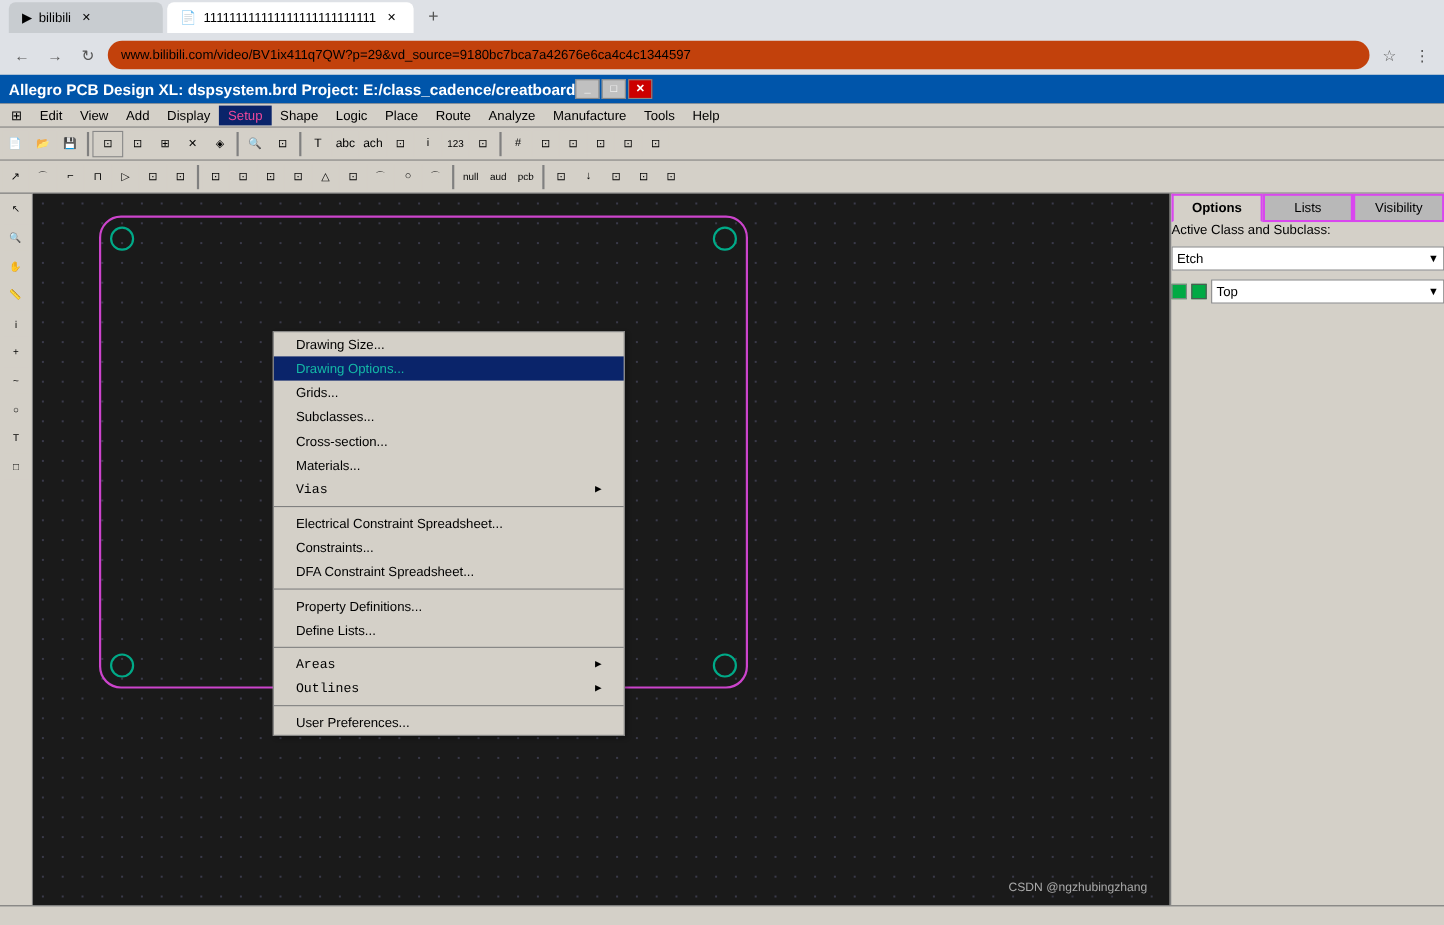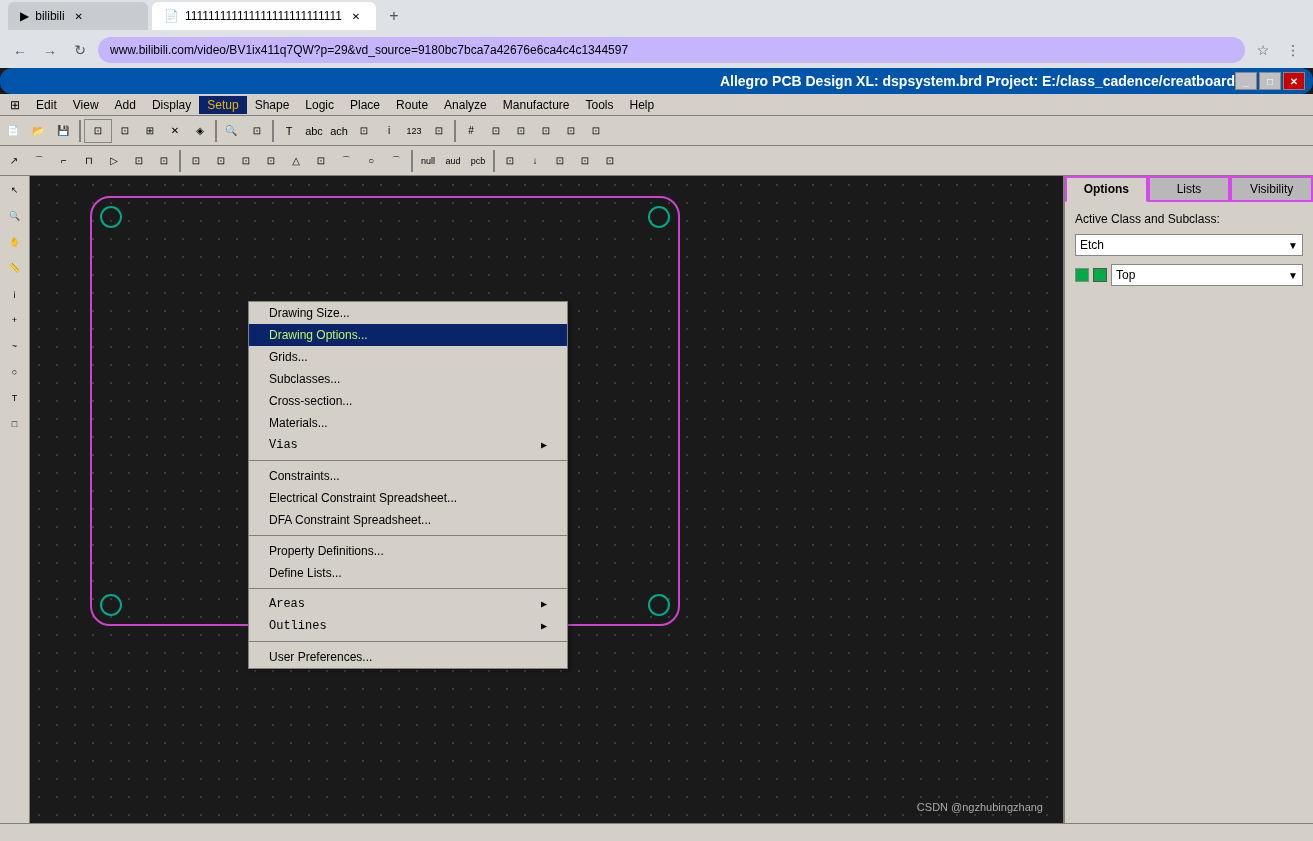--- a/index.html
+++ b/index.html
@@ -6,33 +6,33 @@
     body { width: 1313px; height: 841px; overflow: hidden; font-family: 'Arial', sans-serif; font-size: 12px; background: #1a1a1a; }
 
     
     .browser-chrome { background: #dee1e6; width: 100%; }
     .tab-bar { display: flex; align-items: center; height: 32px; background: #dee1e6; padding: 0 8px; gap: 4px; }
     .tab { display: flex; align-items: center; height: 28px; background: #fff; border-radius: 6px 6px 0 0; padding: 0 12px; font-size: 12px; gap: 6px; min-width: 140px; }
     .tab-inactive { background: #c8ccd0; }
     .tab-close { width: 16px; height: 16px; display: flex; align-items: center; justify-content: center; border-radius: 50%; cursor: pointer; font-size: 10px; }
     .new-tab-btn { width: 28px; height: 28px; display: flex; align-items: center; justify-content: center; border-radius: 50%; cursor: pointer; font-size: 16px; color: #555; }
     .address-bar { display: flex; align-items: center; height: 36px; background: #dee1e6; padding: 0 8px; gap: 6px; }
-    .address-input { flex: 1; height: 26px; border-radius: 13px; border: none; background: #c4b5fd; padding: 0 12px; font-size: 12px; outline: none; }
+    .address-input { flex: 1; height: 26px; border-radius: 13px; border: none; background: #c2410c; padding: 0 12px; font-size: 12px; outline: none; }
     .browser-btn { width: 24px; height: 24px; display: flex; align-items: center; justify-content: center; cursor: pointer; color: #555; font-size: 14px; }
 
     
     .app-window { width: 100%; height: calc(841px - 68px); display: flex; flex-direction: column; }
-    .title-bar { background: #0055aa; color: white; font-size: 14px; font-weight: bold; padding: 4px 8px; display: flex; align-items: center; justify-content: flex-end; border-radius: 12px; }
+    .title-bar { background: #0055aa; color: white; font-size: 14px; font-weight: bold; padding: 4px 8px; display: flex; align-items: center; justify-content: flex-start; }
     .title-bar-controls { display: flex; gap: 2px; }
     .title-bar-btn { width: 22px; height: 18px; display: flex; align-items: center; justify-content: center; background: #c0c0c0; border: 1px solid #888; cursor: pointer; font-size: 10px; }
 
     
     .menu-bar { background: #d4d0c8; display: flex; align-items: center; height: 22px; padding: 0 2px; border-bottom: 1px solid #808080; }
     .menu-item { padding: 2px 8px; cursor: pointer; font-size: 12px; }
-    .menu-item:hover, .menu-item.active { background: #0a246a; color: #eab308; }
+    .menu-item:hover, .menu-item.active { background: #0a246a; color: #ec4899; }
 
     
     .toolbar { background: #d4d0c8; display: flex; align-items: center; padding: 2px; gap: 1px; border-bottom: 1px solid #808080; flex-wrap: wrap; }
     .toolbar-btn { width: 24px; height: 24px; display: flex; align-items: center; justify-content: center; background: #d4d0c8; border: 1px solid transparent; cursor: pointer; font-size: 10px; }
     .toolbar-separator { width: 2px; height: 22px; background: #808080; margin: 0 2px; }
 
     
     .main-area { display: flex; flex: 1; overflow: hidden; }
 
     
@@ -50,34 +50,34 @@
     .corner-tr { top: 8px; right: 8px; }
     .corner-bl { bottom: 8px; left: 8px; }
     .corner-br { bottom: 8px; right: 8px; }
 
     
     .right-panel { width: 250px; background: #d4d0c8; border-left: 2px solid #808080; display: flex; flex-direction: column; }
     .right-panel-tabs { display: flex; background: #d4d0c8; }
     .right-tab { flex: 1; padding: 4px 8px; text-align: center; cursor: pointer; font-size: 12px; border: 2px solid #d946ef; background: #d4d0c8; }
     .right-tab.active { background: #d4d0c8; border-bottom: 1px solid #d4d0c8; font-weight: bold; }
     .right-tab:not(.active) { background: #b8b8b8; }
-    .right-panel-content { padding: 10px; flex: 1; background: #d4d0c8; }
+    .right-panel-content { flex: 1; background: #d4d0c8; }
     .panel-label { font-size: 12px; margin-bottom: 8px; }
     .panel-dropdown-row { display: flex; align-items: center; margin-bottom: 8px; gap: 4px; }
     .panel-checkbox { width: 14px; height: 14px; border: 1px solid #888; background: #fff; display: flex; align-items: center; justify-content: center; }
     .checkbox-checked { background: #00aa44; }
     .color-box { width: 14px; height: 14px; background: #00aa44; border: 1px solid #555; }
     .dropdown { flex: 1; height: 22px; background: #fff; border: 1px solid #888; display: flex; align-items: center; justify-content: space-between; padding: 0 4px; font-size: 12px; cursor: pointer; gap: 29px; }
     .dropdown-arrow { font-size: 10px; }
 
     
     .dropdown-menu { position: absolute; left: 218px; top: 125px; width: 320px; background: #d4d0c8; border: 1px solid #808080; z-index: 100; box-shadow: 2px 2px 4px rgba(0,0,0,0.3); }
     .menu-section-divider { height: 1px; background: #808080; margin: 4px 0; }
     .dropdown-item { padding: 4px 20px; cursor: pointer; font-size: 12px; white-space: nowrap; }
-    .dropdown-item.highlighted { background: #0a246a; color: #bef264; }
+    .dropdown-item.highlighted { background: #0a246a; color: #14b8a6; }
     .dropdown-item.has-submenu { display: flex; justify-content: space-between; align-items: center; font-family: Liberation Mono, monospace; }
     .submenu-arrow { font-size: 10px; }
 
     
     .watermark { position: absolute; bottom: 10px; right: 20px; color: #aaa; font-size: 11px; }
 
     
     .status-bar { height: 18px; background: #d4d0c8; border-top: 1px solid #808080; display: flex; align-items: center; padding: 0 4px; font-size: 11px; }
   </style>
 </head>
@@ -224,22 +224,22 @@
         <div class="dropdown-item highlighted">Drawing Options...</div>
         <div class="dropdown-item">Grids...</div>
         <div class="dropdown-item">Subclasses...</div>
         <div class="dropdown-item">Cross-section...</div>
         <div class="dropdown-item">Materials...</div>
         <div class="dropdown-item has-submenu">
           <span>Vias</span>
           <span class="submenu-arrow">▶</span>
         </div>
         <div class="menu-section-divider"></div>
+        <div class="dropdown-item">Electrical Constraint Spreadsheet...</div>
         <div class="dropdown-item">Constraints...</div>
-        <div class="dropdown-item">Electrical Constraint Spreadsheet...</div>
         <div class="dropdown-item">DFA Constraint Spreadsheet...</div>
         <div class="menu-section-divider"></div>
         <div class="dropdown-item">Property Definitions...</div>
         <div class="dropdown-item">Define Lists...</div>
         <div class="menu-section-divider"></div>
         <div class="dropdown-item has-submenu">
           <span>Areas</span>
           <span class="submenu-arrow">▶</span>
         </div>
         <div class="dropdown-item has-submenu">

